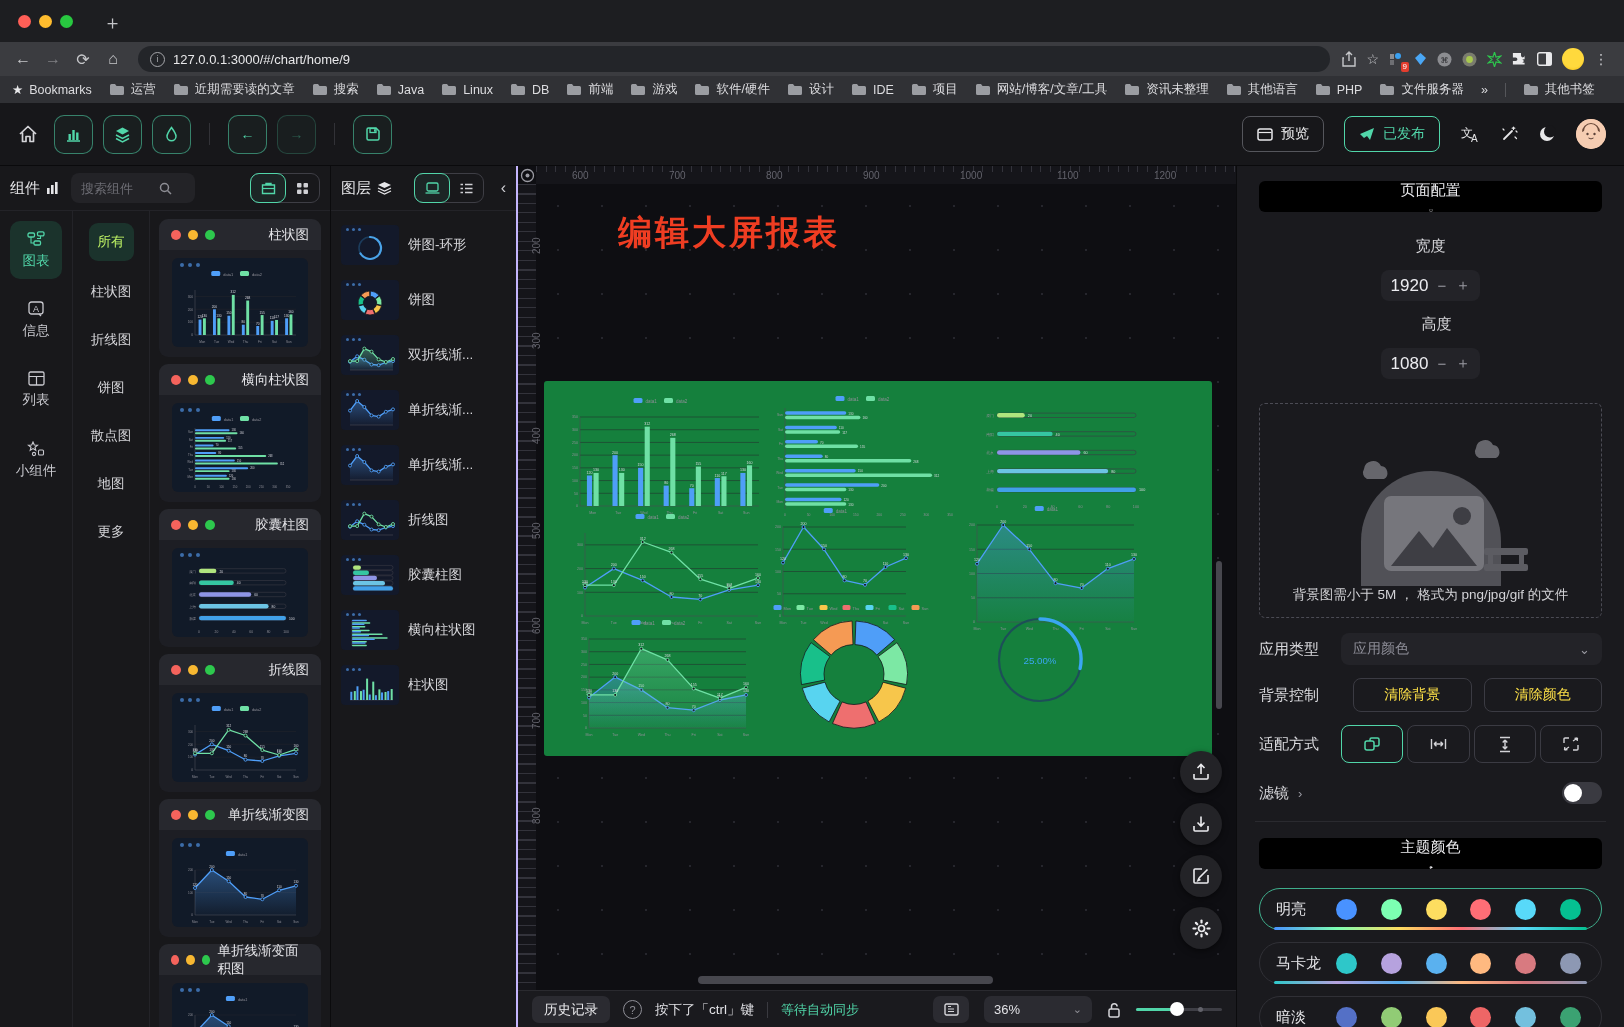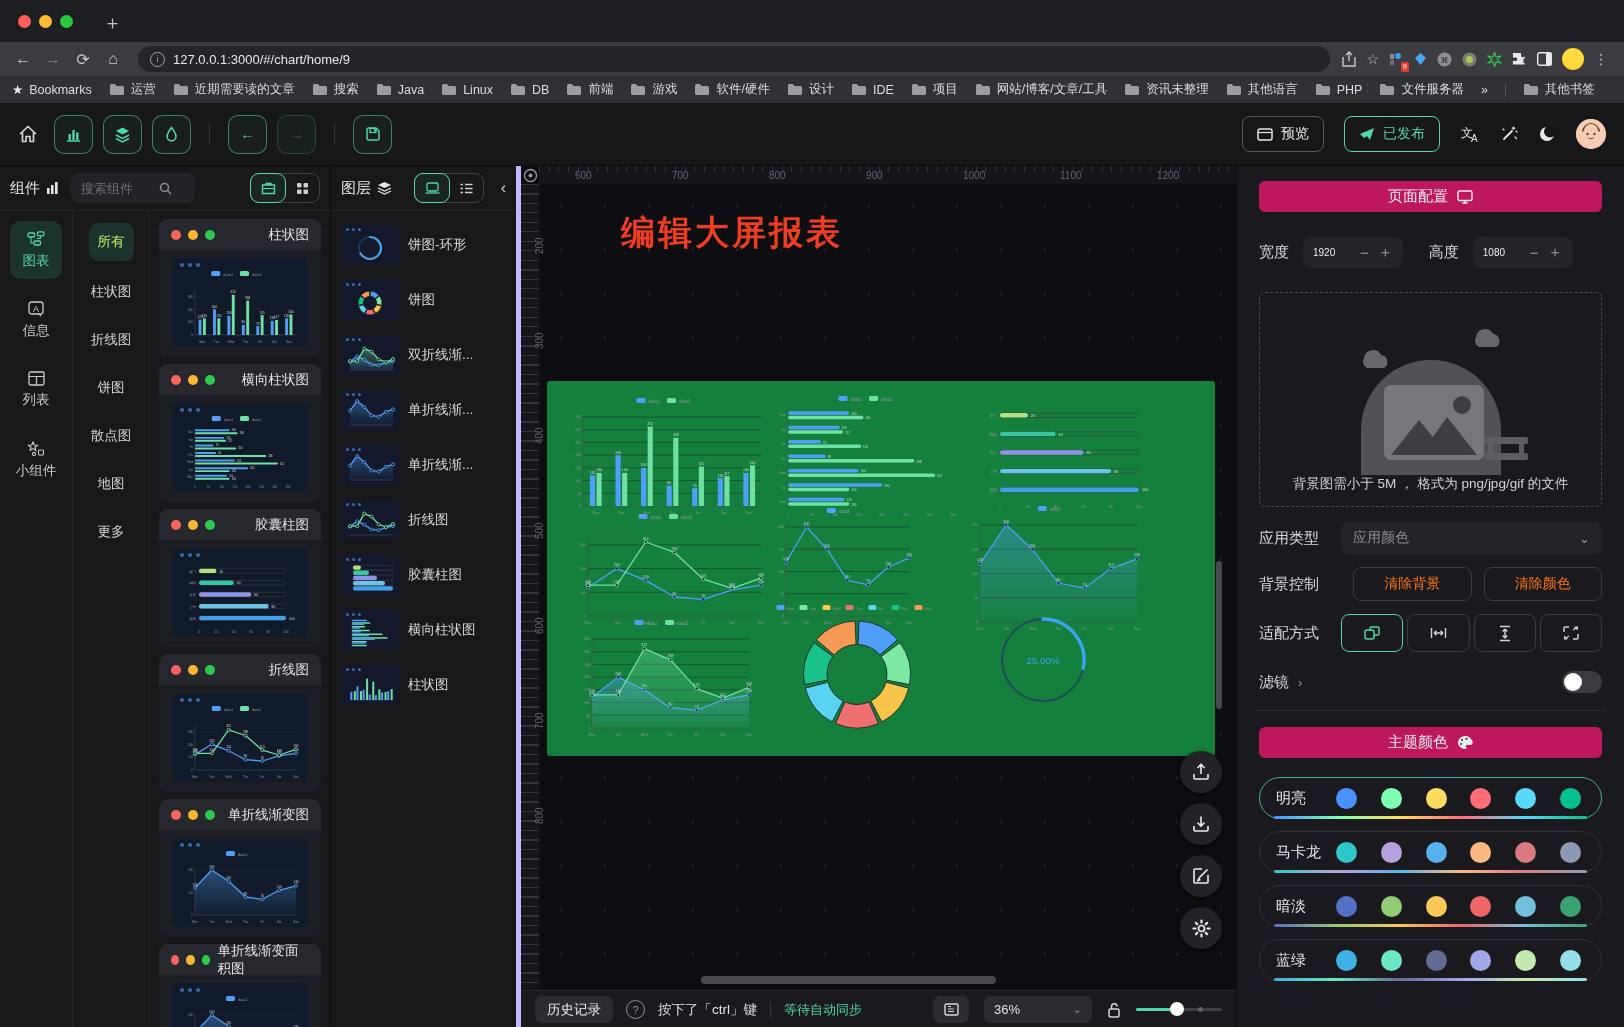--- a/index.html
+++ b/index.html
@@ -85,21 +85,21 @@
   .cdot{width:10px;height:10px;border-radius:50%;}
   .cdot.r{background:#f4635c}.cdot.y{background:#f7b731}.cdot.g{background:#2dc84d}
   .card-title{margin-left:auto;font-size:13.5px;color:#e3e3e7;}
   .card-body{background:#1d1e24;padding:8px 13px 10px;}
   .thumb{background:#111a28;border-radius:6px;position:relative;padding:12px 6px 3px;}
   .mini-dots{position:absolute;top:5px;left:8px;width:4px;height:4px;border-radius:50%;background:#3c6ca8;
     box-shadow:8px 0 0 #3c6ca8,16px 0 0 #3c6ca8;}
   .card .chart{height:74px;}
 
   
-  .lp{width:185px;background:#18181b;border-right:5px solid #c4b5fd;display:flex;flex-direction:column;}
+  .lp{width:185px;background:#18181b;border-right:2px solid #c4b5fd;display:flex;flex-direction:column;}
   .lp-list{padding:14px 10px;display:flex;flex-direction:column;gap:15px;overflow:hidden;}
   .lp-item{display:flex;align-items:center;gap:9px;}
   .lp-thumb{width:58px;height:40px;background:#13192a;border-radius:4px;position:relative;flex:none;padding:8px 3px 2px;box-sizing:border-box;}
   .lp-thumb .chart{width:100%;height:100%;}
   .lp-thumb .mini-dots{top:3px;left:5px;width:3px;height:3px;box-shadow:6px 0 0 #3c6ca8,12px 0 0 #3c6ca8;}
   .lp-label{font-size:13.5px;color:#d8d8dc;white-space:nowrap;}
   .collapse{margin-left:auto;color:#cfcfd4;font-size:16px;}
 
   
   .canvas{flex:1;position:relative;background:#0e0e12;overflow:hidden;}
@@ -138,38 +138,38 @@
   .zoom-sel{width:88px;height:27px;background:#2b2b31;border-radius:7px;display:flex;align-items:center;
     justify-content:space-between;padding:0 10px;color:#e2e2e6;font-size:13px;}
   .zoom-sel .chev{color:#8e8e96;font-size:11px;}
   .slider{width:86px;height:3px;background:#3e3e45;border-radius:2px;position:relative;}
   .slider .fillb{position:absolute;left:0;top:0;height:3px;width:42%;background:#51d6a9;border-radius:2px;}
   .slider .knob{position:absolute;left:40%;top:-6px;width:14px;height:14px;background:#fff;border-radius:50%;}
   .slider .tick{position:absolute;left:72%;top:-1px;width:5px;height:5px;background:#62626a;border-radius:50%;}
 
   
   .config{width:388px;background:#1a1a1e;border-left:1px solid #0b0b0d;padding:15px 22px 0;box-sizing:border-box;}
-  .cfg-title{height:31px;background:#be185d;border-radius:6px;display:flex;align-items:center;justify-content:center;
-    gap:9px;color:#ededf0;font-size:15px;}
-  .dim-row{display:flex;align-items:center;gap:14px;margin:25px 0 24px;}
+  .cfg-title{height:31px;background:#000000;border-radius:6px;display:flex;align-items:center;justify-content:center;
+    gap:9px;color:#ededf0;font-size:15px;flex-direction:column;}
+  .dim-row{display:flex;align-items:center;gap:14px;margin:25px 17px 24px;flex-direction:column;}
   .dim-label{font-size:15px;color:#dadade;}
   .dim-box{display:flex;align-items:center;background:#232328;border-radius:8px;height:31px;padding:0 10px;gap:9px;}
-  .dim-val{color:#ececf0;font-size:10px;min-width:38px;}
+  .dim-val{color:#ececf0;font-size:17px;min-width:38px;}
   .mini-op{color:#9a9aa2;font-size:15px;}
   .upload{height:213px;border:1px dashed #4b4b54;border-radius:6px;display:flex;flex-direction:column;
     align-items:center;justify-content:flex-end;position:relative;overflow:hidden;}
   .upload-hint{font-size:13.5px;color:#d2d2d6;padding-bottom:13px;}
   .cfg-row{display:flex;align-items:center;margin-bottom:13px;}
   .cfg-label{width:82px;font-size:15px;color:#dadade;flex:none;}
   .swatch{flex:1;height:24px;border:2px solid #46464d;border-radius:14px;
     background:repeating-conic-gradient(#ffffff 0% 25%,#dcdcdc 0% 50%);background-size:12px 12px;}
   .select{flex:1;height:32px;background:#232328;border-radius:8px;display:flex;align-items:center;
     justify-content:space-between;padding:0 12px;color:#8f8f99;font-size:14px;}
   .ghost-btn{flex:1;height:32px;border:1px solid #3b3b43;border-radius:8px;display:flex;align-items:center;
-    justify-content:center;color:#f97316;font-size:14px;}
+    justify-content:center;color:#fde047;font-size:14px;}
   .fit-group{flex:1;display:flex;gap:4px;}
   .fit-btn{flex:1;height:36px;border:1px solid #3b3b43;border-radius:8px;display:flex;align-items:center;
     justify-content:center;color:#d2d2d6;font-size:15px;}
   .fit-btn.on{border-color:#51d6a9;color:#51d6a9;}
   .filter-row{display:flex;align-items:center;margin:19px 0 17px;}
   .filter-label{font-size:15px;color:#dadade;display:flex;gap:9px;align-items:center;}
   .chev-r{color:#9a9aa2;font-size:13px;}
   .switch{margin-left:auto;width:40px;height:22px;border-radius:11px;background:#3a3a41;position:relative;}
   .switch .knob{position:absolute;left:2px;top:2px;width:18px;height:18px;border-radius:50%;background:#fff;}
   .cfg-div{height:1px;background:#2a2a2f;margin:0 -4px 16px;}

